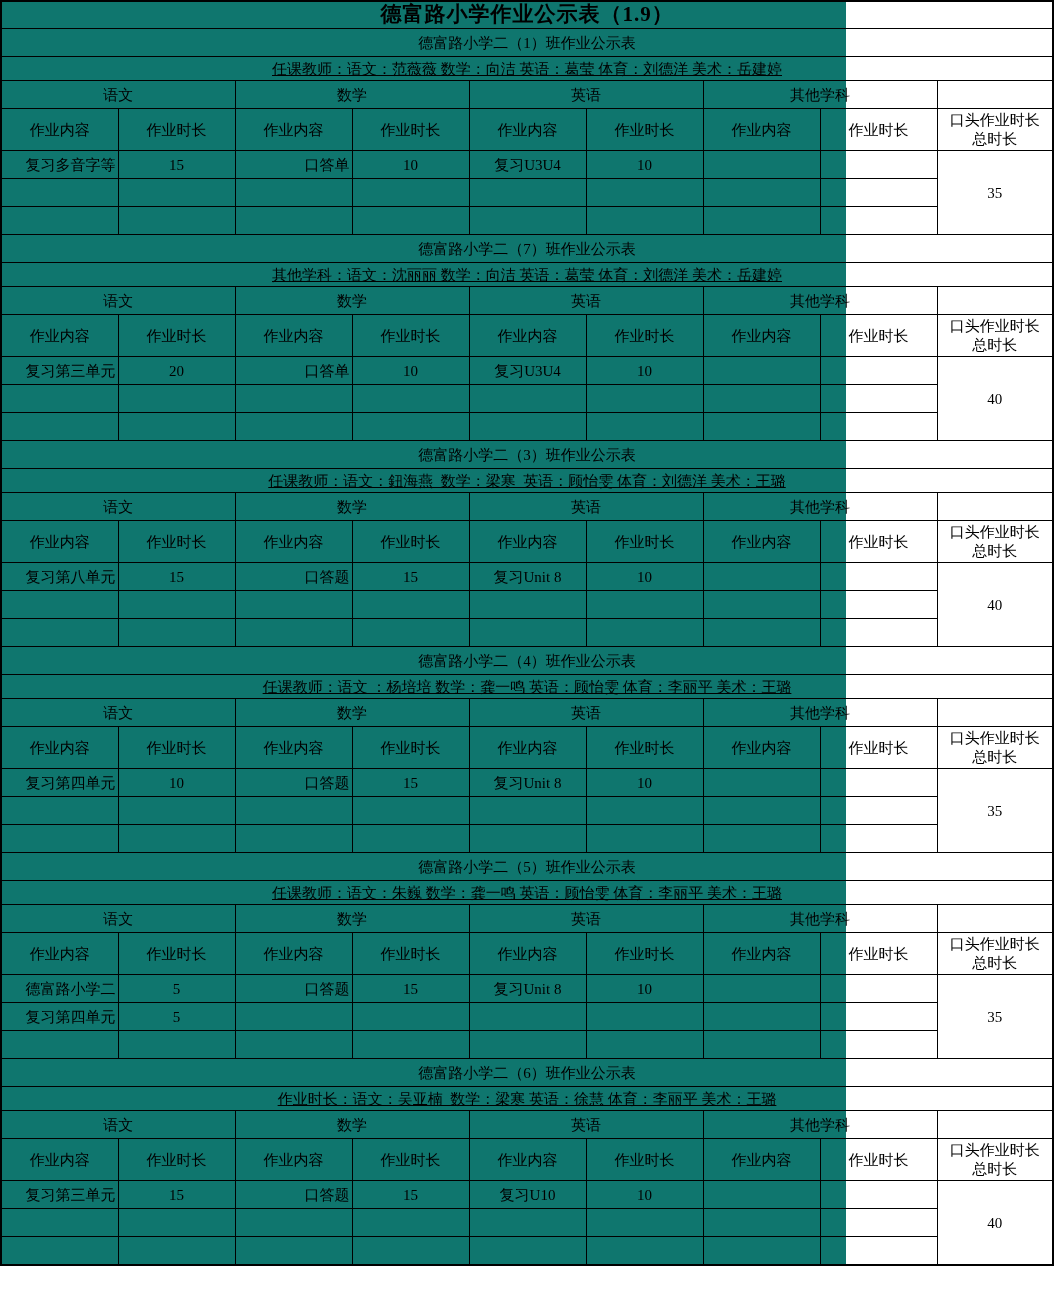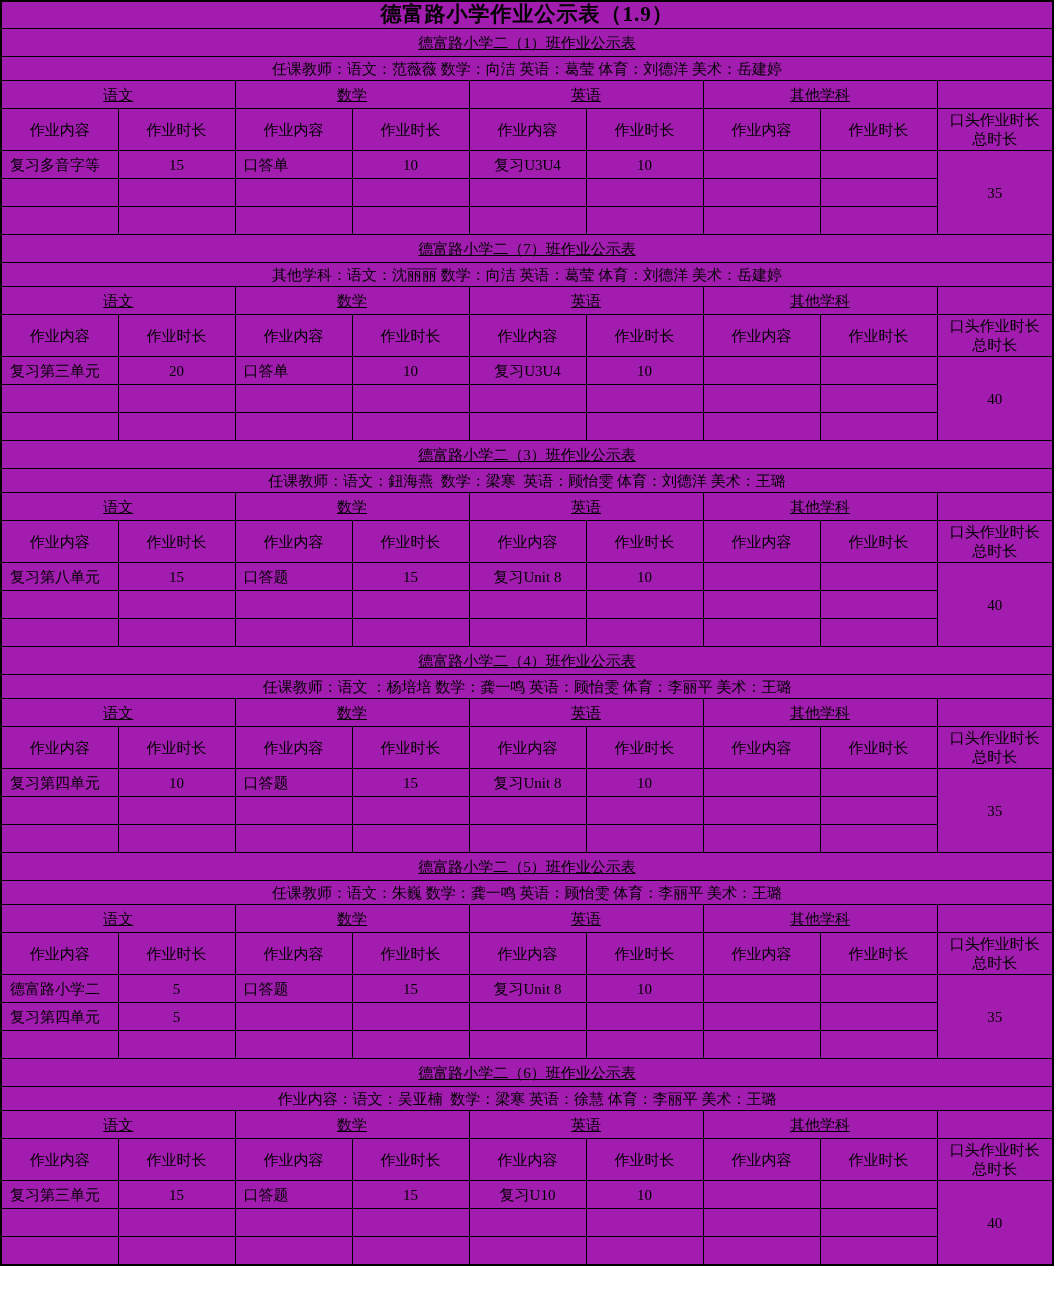--- a/index.html
+++ b/index.html
@@ -3,22 +3,22 @@
 <meta charset="utf-8">
 <style>
   html, body {
     margin: 0;
     padding: 0;
     background: #ffffff;
     color: #000000;
     font-family: "Liberation Serif", "DejaVu Serif", serif;
   }
   #sheet {
-    width: 1054px;
-    background: #a21caf;
+    width: 846px;
+    background: #0f766e;
   }
   table {
     width: 1054px;
     border-collapse: collapse;
     table-layout: fixed;
     border: 2px solid #000;
   }
   td {
     border: 1px solid #000;
     font-size: 15px;
@@ -28,26 +28,26 @@
     vertical-align: middle;
     text-align: center;
     white-space: pre-wrap;
   }
   tr.row-title td {
     height: 26px;
     font-size: 21px;
     font-weight: bold;
     letter-spacing: 1px;
   }
-  tr.row-class-header td { height: 27px; text-decoration: underline; }
-  tr.row-teachers td { height: 23px; }
-  tr.row-subject td { height: 27px; text-decoration: underline; }
+  tr.row-class-header td { height: 27px; }
+  tr.row-teachers td { height: 23px; text-decoration: underline; }
+  tr.row-subject td { height: 27px; }
   tr.row-subhead td { height: 41px; }
   tr.row-data td { height: 27px; }
-  td.c-left { text-align: left; padding-left: 8px; }
+  td.c-left { text-align: right; padding-left: 8px; }
   td.c-center { text-align: center; }
   td.total-head { line-height: 1.25; }
 </style>
 </head>
 <body>
 
 <div id="sheet">
   <table>
     <colgroup>
       <col style="width:117px">
@@ -342,21 +342,21 @@
     <td class="c-center"></td>
     <td class="c-center"></td>
     <td class="c-left"></td>
     <td class="c-center"></td>
   </tr>
 
   <tr class="row-class-header">
     <td colspan="9">德富路小学二（6）班作业公示表</td>
   </tr>
   <tr class="row-teachers">
-    <td colspan="9">作业内容：语文：吴亚楠  数学：梁寒 英语：徐慧 体育：李丽平 美术：王璐</td>
+    <td colspan="9">作业时长：语文：吴亚楠  数学：梁寒 英语：徐慧 体育：李丽平 美术：王璐</td>
   </tr>
   <tr class="row-subject">
     <td colspan="2">语文</td>
     <td colspan="2">数学</td>
     <td colspan="2">英语</td>
     <td colspan="2">其他学科</td>
     <td></td>
   </tr>
   <tr class="row-subhead">
     <td>作业内容</td>

